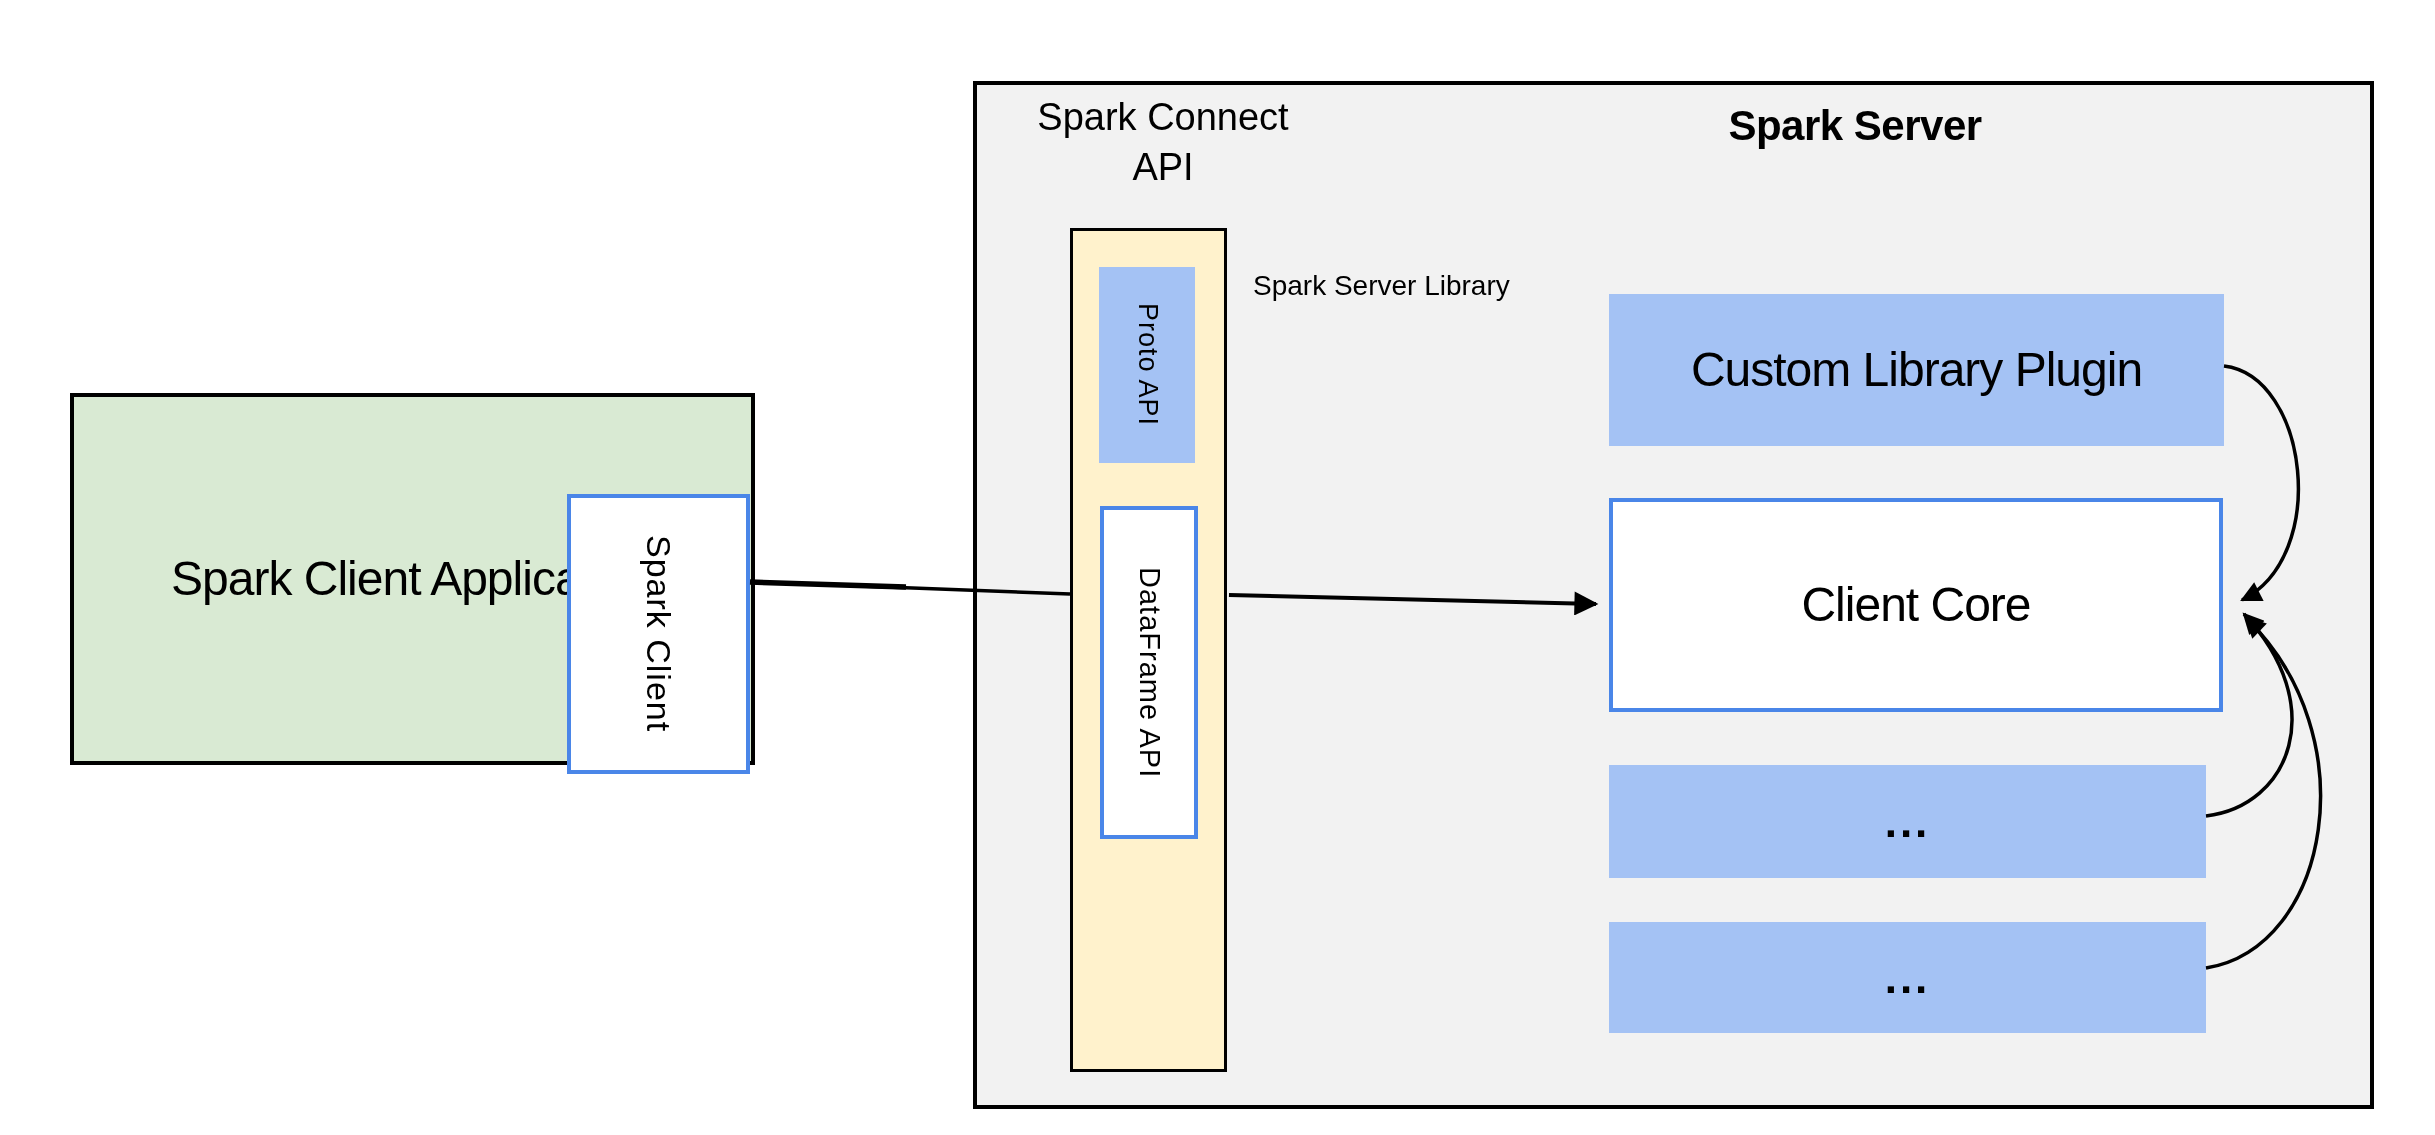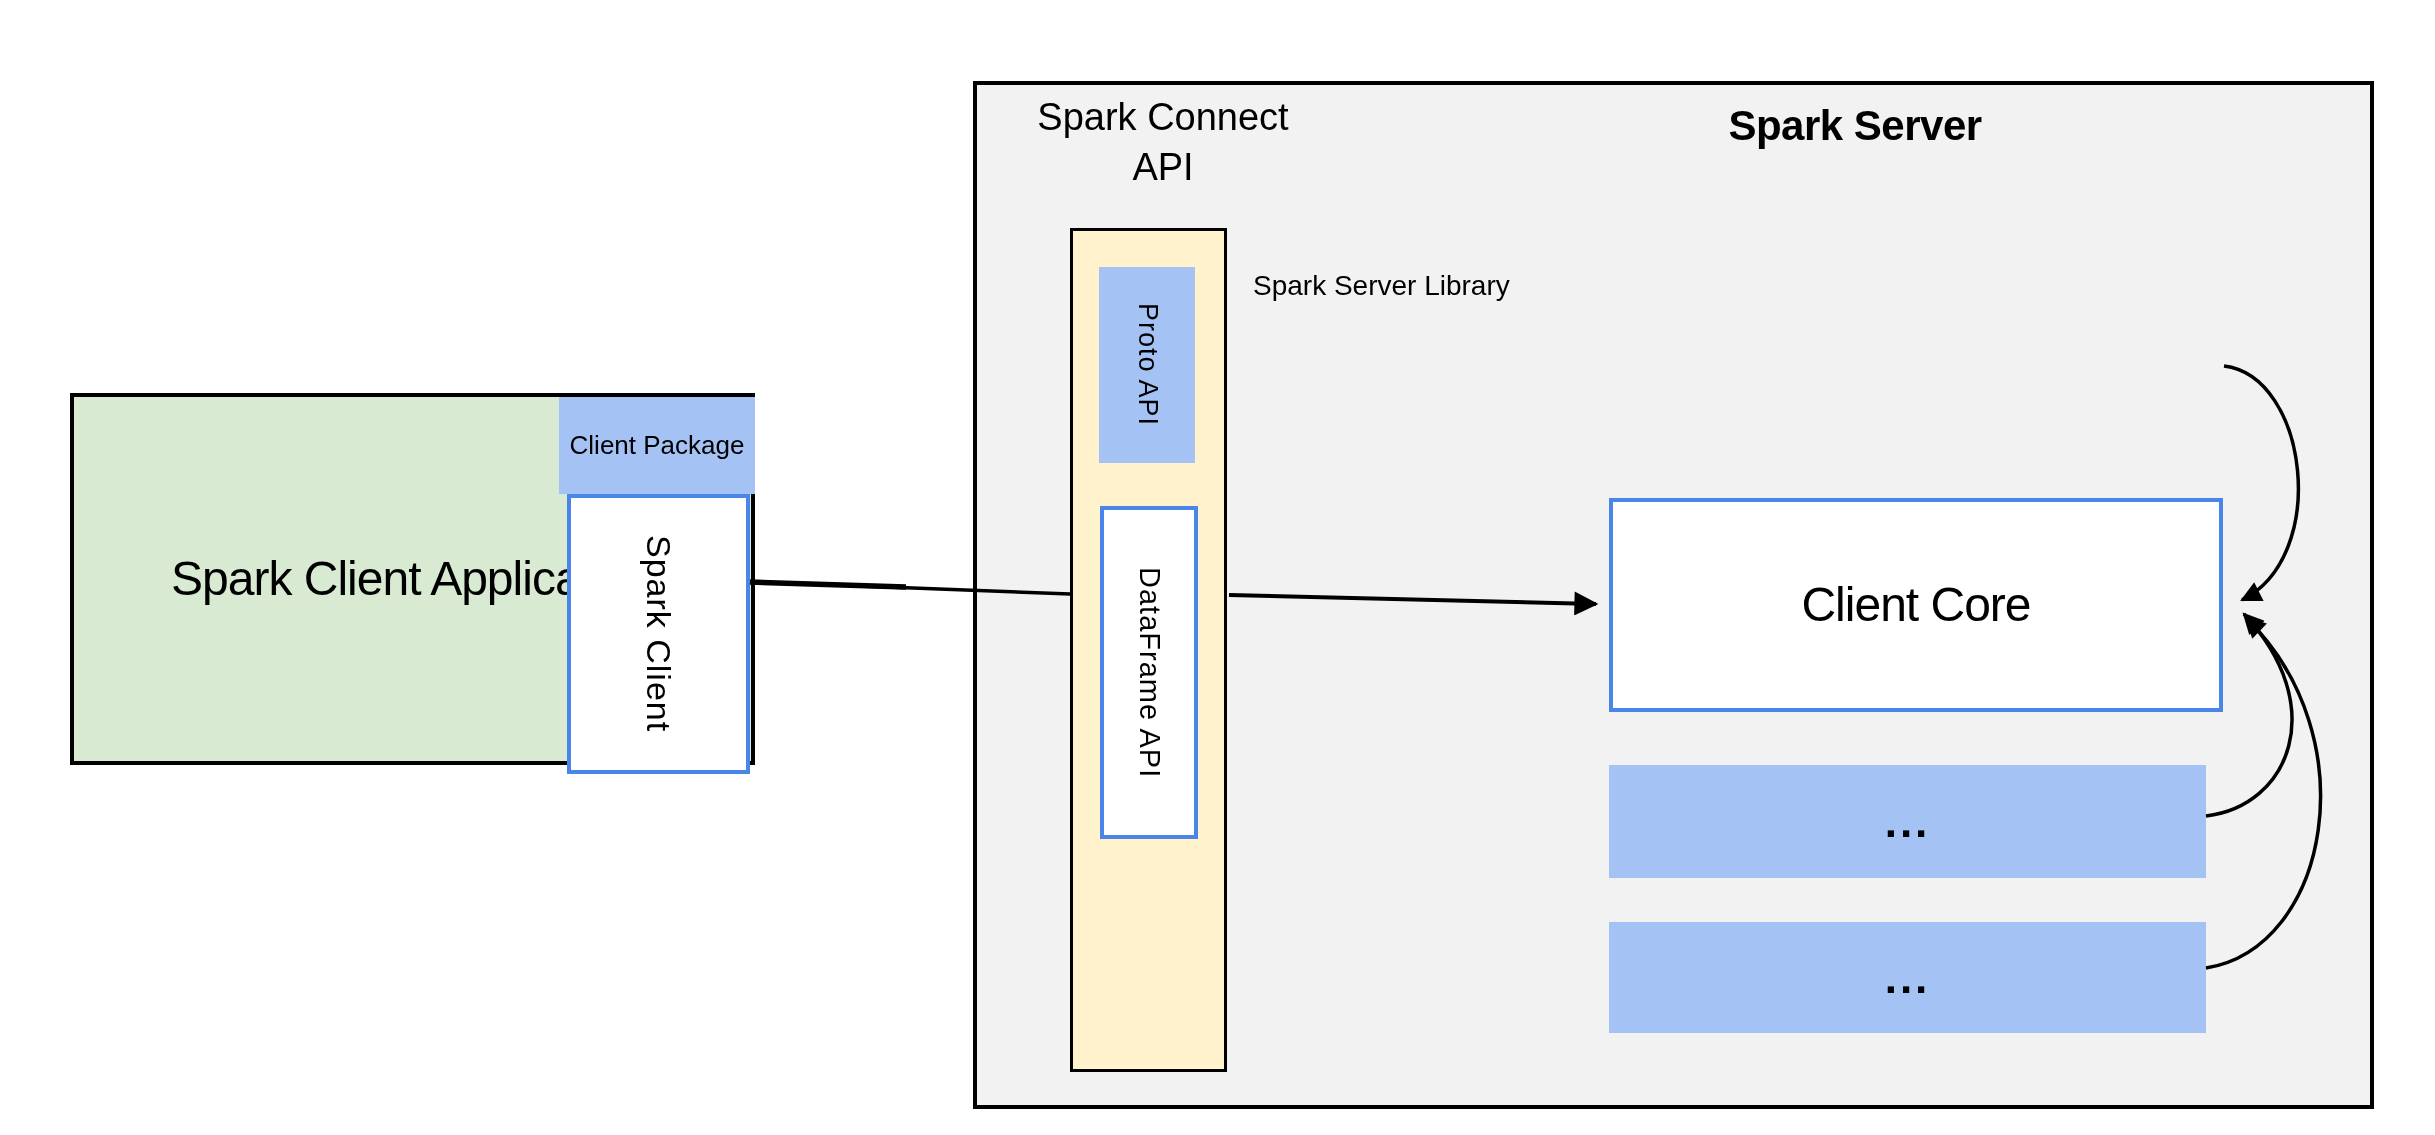--- a/index.html
+++ b/index.html
@@ -55,36 +55,36 @@
 
   <div class="abs gray-box"></div>
 
   <div class="abs connect-label">Spark Connect API</div>
 
   <div class="abs server-title">Spark Server</div>
 
   <div class="abs green-box center">
     <div class="big-label">Spark Client Application</div>
   </div>
-  <div class="abs pkg-box center">
-    <div>Client Package</div>
-  </div>
   <div class="abs client-box center">
     <div class="vtext">Spark Client</div>
   </div>
 
   <div class="abs tan-box"></div>
   <div class="abs proto-box center">
     <div class="vtext">Proto API</div>
   </div>
   <div class="abs df-box center">
     <div class="vtext">DataFrame API</div>
   </div>
   <div class="abs lib-label">Spark Server Library</div>
 
+  <div class="abs plugin-box center">
+    <div class="big-label">Custom Library Plugin</div>
+  </div>
   <div class="abs core-box center">
     <div class="big-label">Client Core</div>
   </div>
   <div class="abs dots-box dots-1 center">
     <div>...</div>
   </div>
   <div class="abs dots-box dots-2 center">
     <div>...</div>
   </div>
 

